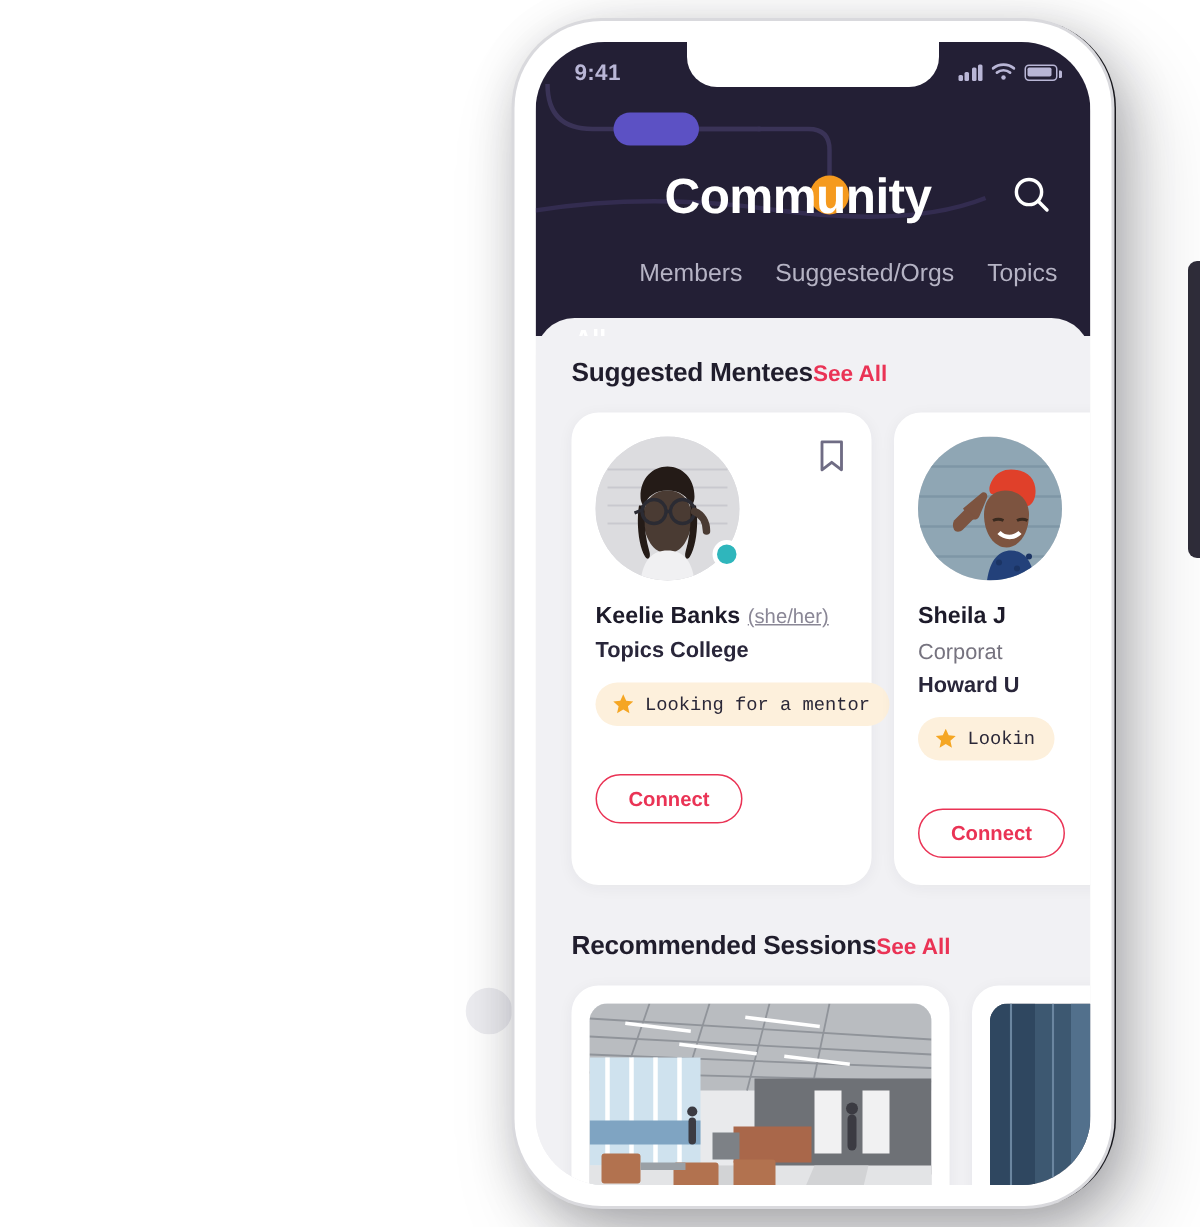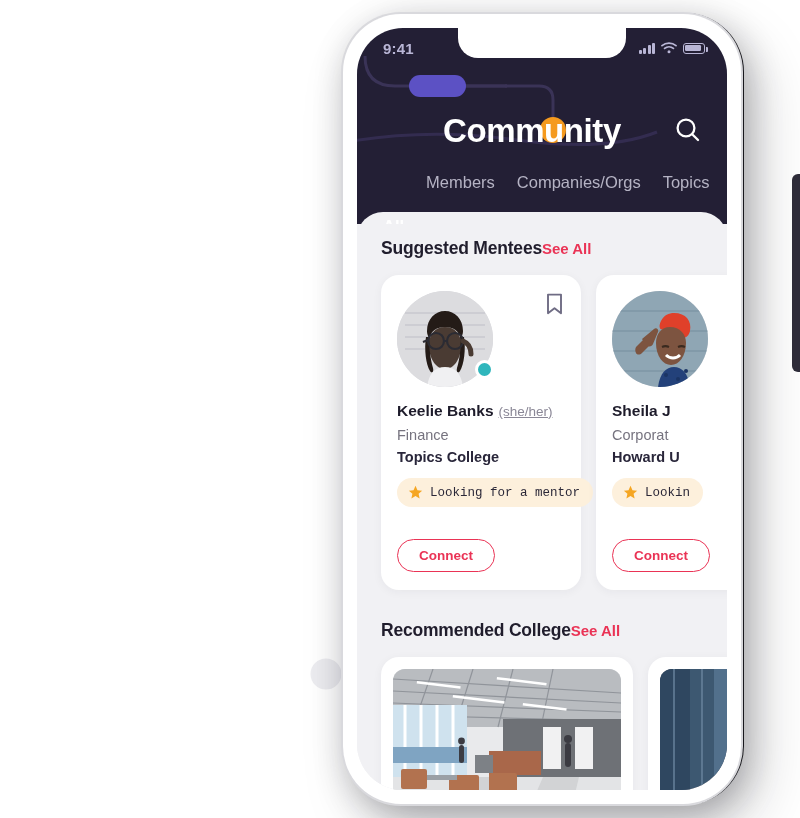--- a/index.html
+++ b/index.html
@@ -201,21 +201,21 @@
             <svg width="30" height="30" viewBox="0 0 30 30">
               <circle cx="13" cy="13" r="8.4" fill="none" stroke="#ffffff" stroke-width="2.3"></circle>
               <line x1="19.2" y1="19.2" x2="25" y2="25" stroke="#ffffff" stroke-width="2.3" stroke-linecap="round"></line>
             </svg>
           </div>
         </div>
 
         <div class="tabs">
           <div class="tab active">All</div>
           <div class="tab">Members</div>
-          <div class="tab">Companies/Orgs</div>
+          <div class="tab">Suggested/Orgs</div>
           <div class="tab">Topics</div>
 
         </div>
       </div>
 
       <div class="sheet">
 
         <div class="sec-head">
           <div class="sec-title">Suggested Mentees</div>
           <div class="see-all">See All</div>
@@ -252,21 +252,20 @@
 
             <div class="bookmark">
               <svg width="17" height="22" viewBox="0 0 17 22">
                 <path d="M2 1.6h13v18.6l-6.5-5-6.5 5z" fill="none" stroke="#6f6c84" stroke-width="1.9" stroke-linejoin="round"></path>
               </svg>
             </div>
 
             <div class="m-name">
               <span>Keelie Banks</span><span class="pron">(she/her)</span>
             </div>
-            <div class="m-role">Finance</div>
             <div class="m-school">Topics College</div>
 
             <div class="chip">
               <svg class="star" viewBox="0 0 16 16">
                 <path d="M8 .9l2.1 4.6 5 .5-3.8 3.4 1.1 5L8 11.8 3.6 14.4l1.1-5L.9 6l5-.5z" fill="#f5a623"></path>
               </svg>
               <span>Looking for a mentor</span>
             </div>
 
             <button class="connect">Connect</button>
@@ -312,21 +311,21 @@
                 <path d="M8 .9l2.1 4.6 5 .5-3.8 3.4 1.1 5L8 11.8 3.6 14.4l1.1-5L.9 6l5-.5z" fill="#f5a623"></path>
               </svg>
               <span>Lookin</span>
             </div>
 
             <button class="connect">Connect</button>
           </div>
         </div>
 
         <div class="sec-head" style="padding-top:30px;">
-          <div class="sec-title">Recommended College</div>
+          <div class="sec-title">Recommended Sessions</div>
           <div class="see-all">See All</div>
         </div>
 
         <div class="hscroll">
           <div class="session">
             <div class="thumb">
               <svg viewBox="0 0 228 150" preserveAspectRatio="xMidYMid slice">
                 <rect width="228" height="150" fill="#e9eaec"></rect>
                 <rect x="0" y="0" width="228" height="58" fill="#b9bcc0"></rect>
                 <g stroke="#90949a" stroke-width="1.2">

